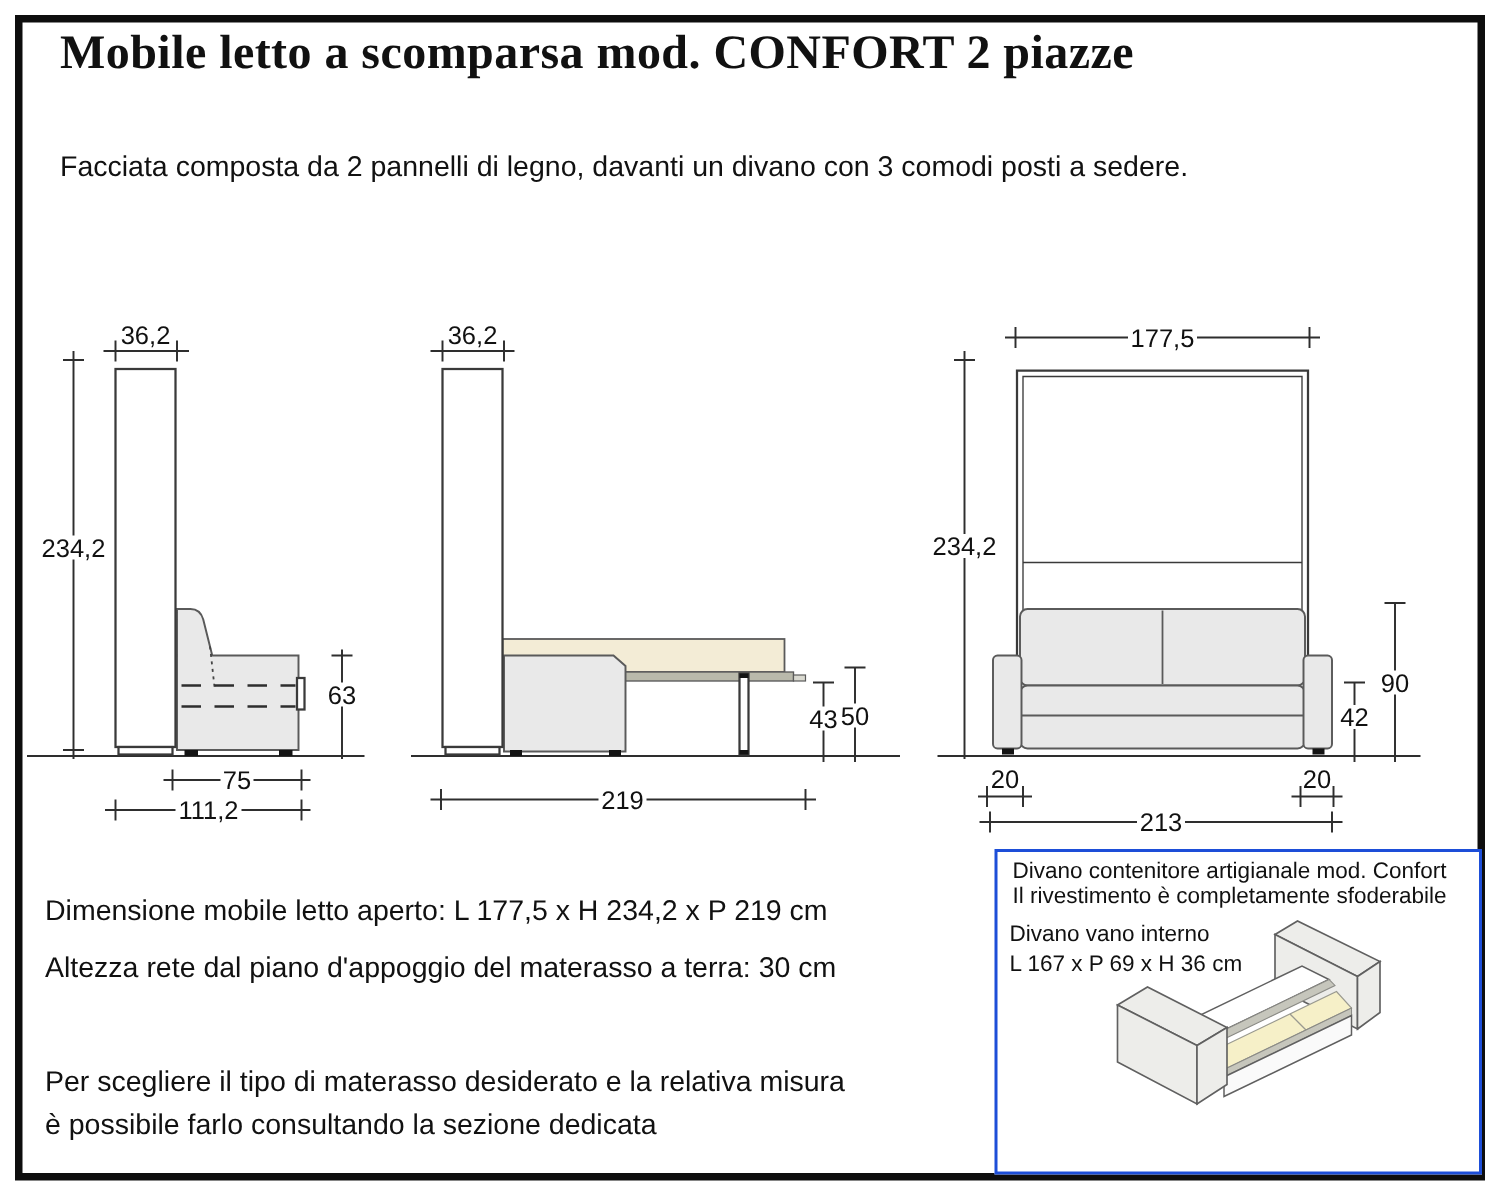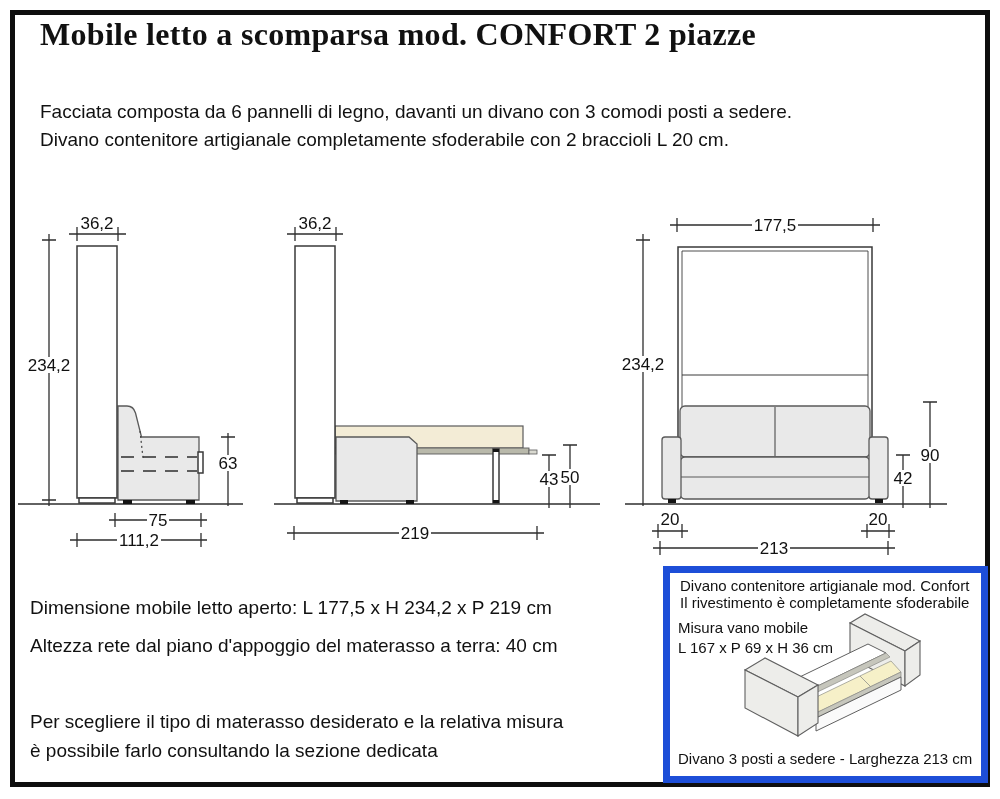--- a/index.html
+++ b/index.html
@@ -4,21 +4,21 @@
 <style>
   html,body{margin:0;padding:0;background:#fff;}
   #page{position:relative;width:1000px;height:799px;background:#fff;overflow:hidden;
         font-family:"Liberation Sans",sans-serif;color:#111;}
   .abs{position:absolute;}
   #frame{left:10px;top:10px;width:980px;height:777px;border:5px solid #0e0e0e;box-sizing:border-box;}
   #title{left:40px;top:16px;font-family:"Liberation Serif",serif;font-size:32px;font-weight:600;
          letter-spacing:0.3px;white-space:nowrap;}
   .desc{left:40px;font-size:19px;white-space:nowrap;}
   .spec{left:30px;font-size:19px;white-space:nowrap;}
-  #info-box{left:663px;top:566px;width:325px;height:217px;border:7px solid #1d4ed8;
+  #info-box{left:663px;top:566px;width:325px;height:217px;border:2px solid #1d4ed8;
             box-sizing:border-box;background:#fff;}
   .box-t{position:absolute;font-size:15px;white-space:nowrap;color:#111;}
   #svg-layer{position:absolute;left:0;top:0;width:1000px;height:799px;}
   svg text{font-family:"Liberation Sans",sans-serif;font-size:17px;fill:#111;text-anchor:middle;}
   .dl{stroke:#2e2e2e;stroke-width:1.3;fill:none;}          
   .ol{stroke:#3a3a3a;stroke-width:1.5;fill:#fff;}          
   .sofa{stroke:#5a5a5a;stroke-width:1.3;fill:#e9e9e9;}     
   .foot{fill:#141414;stroke:none;}
   .gap{fill:#fff;stroke:none;}
   .iso-block{fill:#ededea;stroke:#606060;stroke-width:1.1;}
@@ -26,34 +26,32 @@
 </style>
 </head>
 <body>
 
 <div id="page">
 
   <div id="frame" class="abs"></div>
 
   <div id="title" class="abs">Mobile letto a scomparsa mod. CONFORT 2 piazze</div>
 
-  <div class="abs desc" style="top:101px">Facciata composta da 6 pannelli di legno, davanti un divano con 3 comodi posti a sedere.</div>
-  <div class="abs desc" style="top:129px">Divano contenitore artigianale completamente sfoderabile con 2 braccioli L 20 cm.</div>
+  <div class="abs desc" style="top:101px">Facciata composta da 2 pannelli di legno, davanti un divano con 3 comodi posti a sedere.</div>
 
   <div class="abs spec" style="top:597px">Dimensione mobile letto aperto: L 177,5 x H 234,2 x P 219 cm</div>
-  <div class="abs spec" style="top:635px">Altezza rete dal piano d'appoggio del materasso a terra: 40 cm</div>
+  <div class="abs spec" style="top:635px">Altezza rete dal piano d'appoggio del materasso a terra: 30 cm</div>
   <div class="abs spec" style="top:740px">è possibile farlo consultando la sezione dedicata</div>
   <div class="abs spec" style="top:711px">Per scegliere il tipo di materasso desiderato e la relativa misura</div>
 
   <div id="info-box" class="abs">
     <div class="box-t" style="left:10px;top:4px">Divano contenitore artigianale mod. Confort</div>
     <div class="box-t" style="left:10px;top:21px">Il rivestimento è completamente sfoderabile</div>
-    <div class="box-t" style="left:8px;top:46px">Misura vano mobile</div>
+    <div class="box-t" style="left:8px;top:46px">Divano vano interno</div>
     <div class="box-t" style="left:8px;top:66px">L 167 x P 69 x H 36 cm</div>
-    <div class="box-t" style="left:8px;top:177px">Divano 3 posti a sedere - Larghezza 213 cm</div>
   </div>
 
   <svg id="svg-layer" viewBox="0 0 1000 799">
 
     <g>
       <line class="dl" x1="18" y1="504" x2="243" y2="504"></line>
 
       <path class="sofa" d="M118,500 L118,406 L127,406 Q133.5,406 135.5,413 L141.5,437 L199,437 L199,500 Z"></path>
       <path d="M140,431 L143,458" stroke="#444" stroke-width="1.2" stroke-dasharray="2,3" fill="none"></path>
       <path d="M121,457 H197 M121,471 H197" stroke="#2e2e2e" stroke-width="1.6" stroke-dasharray="13,9" fill="none"></path>

